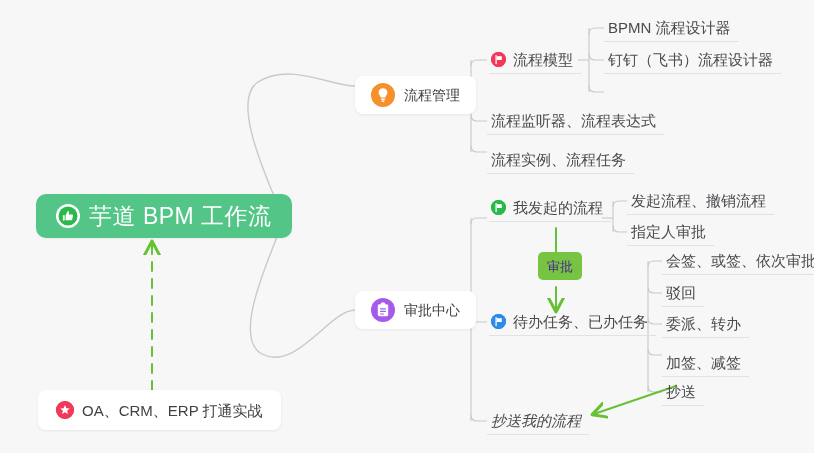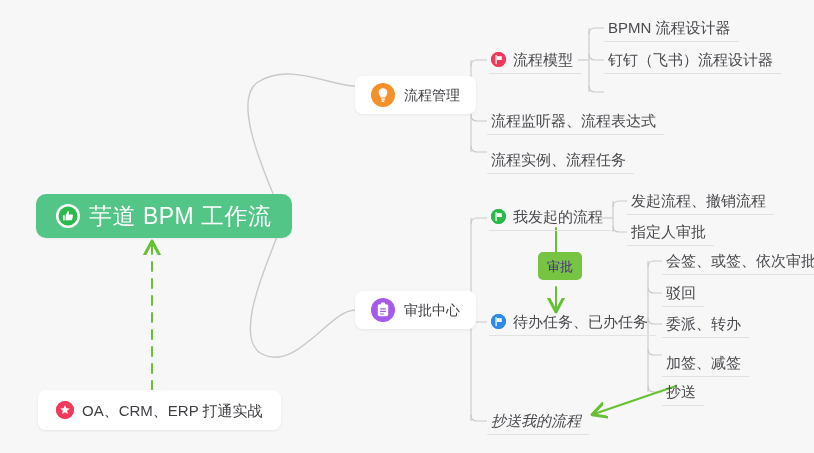--- a/index.html
+++ b/index.html
@@ -262,21 +262,21 @@
         <rect x="6.8" y="6.2" width="10.4" height="12" rx="1.6" fill="#ffffff"></rect>
         <rect x="9.9" y="4.6" width="4.2" height="2.6" rx="1.2" fill="#ffffff"></rect>
         <rect x="9" y="10.2" width="6" height="1.2" rx="0.6" fill="#a55bea"></rect>
         <rect x="9" y="12.8" width="6" height="1.2" rx="0.6" fill="#a55bea"></rect>
         <rect x="9" y="15.4" width="4" height="1.2" rx="0.6" fill="#a55bea"></rect>
       </svg>
     </span>
     <span class="node-label">审批中心</span>
   </div>
 
-  <div class="node leaf icon-leaf" style="left:489px; top:203px;">
+  <div class="node leaf icon-leaf" style="left:489px; top:194px;">
     <span class="icon small flag-green">
       <svg viewBox="0 0 15 15" width="15" height="15" aria-hidden="true">
         <circle cx="7.5" cy="7.5" r="7.5" fill="#2bb94c"></circle>
         <path d="M5.1 3.6 L5.1 11.6" stroke="#ffffff" stroke-width="1.25" stroke-linecap="round"></path>
         <path d="M5.8 4.2 L10.8 4.2 L10.8 8.0 L5.8 8.0 Z" fill="#ffffff"></path>
       </svg>
     </span>
     <span class="node-label">我发起的流程</span>
   </div>
 

